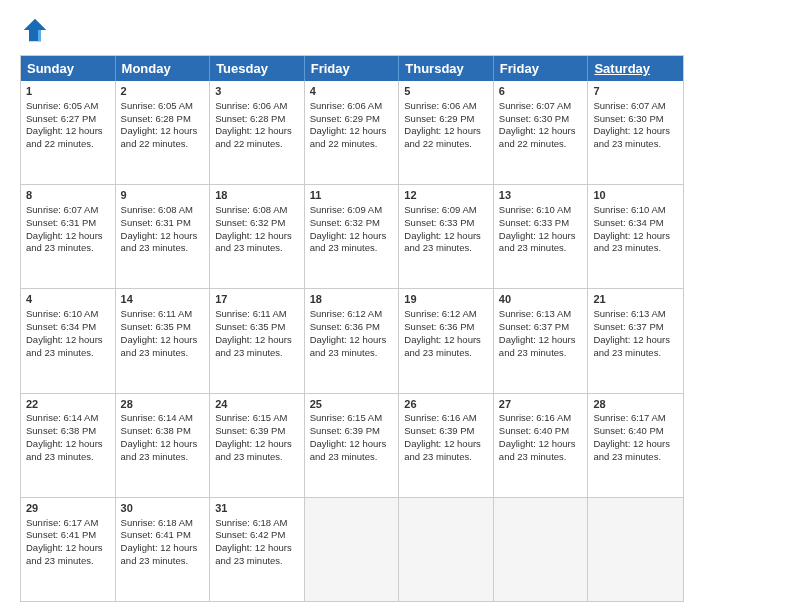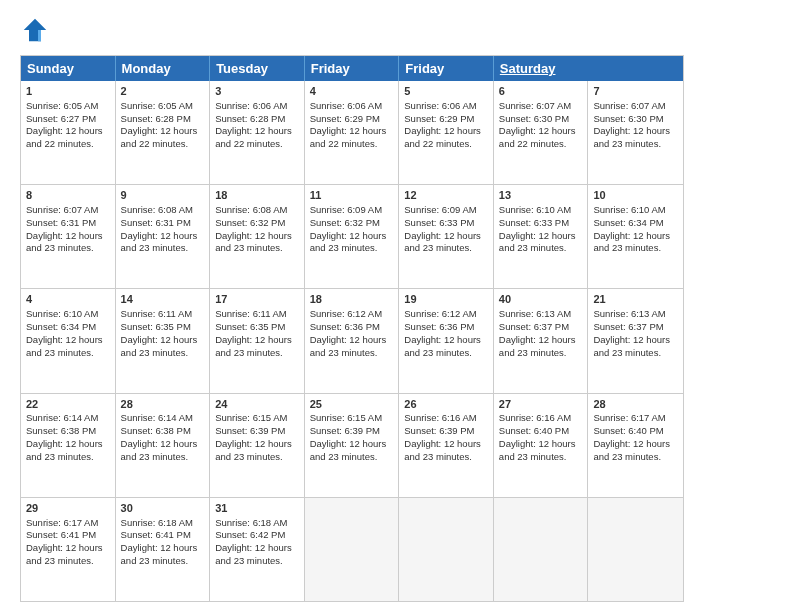--- a/index.html
+++ b/index.html
@@ -138,20 +138,21 @@
       <div class="location"></div>
     </div>
   </div>
 
   <div class="calendar">
     <div class="cal-header" id="cal-header">
         <div class="cal-header-cell">Sunday</div>
         <div class="cal-header-cell">Monday</div>
         <div class="cal-header-cell">Tuesday</div>
         <div class="cal-header-cell">Friday</div>
+        <div class="cal-header-cell">Thursday</div>
         <div class="cal-header-cell">Friday</div>
         <div class="cal-header-cell">Saturday</div>
       </div>
     <div class="cal-body" id="cal-body">
         <div class="cal-row">
           <div class="cal-cell"><span class="day-num">1</span><span>Sunrise: 6:05 AM</span><br><span>Sunset: 6:27 PM</span><br><span>Daylight: 12 hours</span><br><span>and 22 minutes.</span></div>
           <div class="cal-cell"><span class="day-num">2</span><span>Sunrise: 6:05 AM</span><br><span>Sunset: 6:28 PM</span><br><span>Daylight: 12 hours</span><br><span>and 22 minutes.</span></div>
           <div class="cal-cell"><span class="day-num">3</span><span>Sunrise: 6:06 AM</span><br><span>Sunset: 6:28 PM</span><br><span>Daylight: 12 hours</span><br><span>and 22 minutes.</span></div>
           <div class="cal-cell"><span class="day-num">4</span><span>Sunrise: 6:06 AM</span><br><span>Sunset: 6:29 PM</span><br><span>Daylight: 12 hours</span><br><span>and 22 minutes.</span></div>
           <div class="cal-cell"><span class="day-num">5</span><span>Sunrise: 6:06 AM</span><br><span>Sunset: 6:29 PM</span><br><span>Daylight: 12 hours</span><br><span>and 22 minutes.</span></div>

